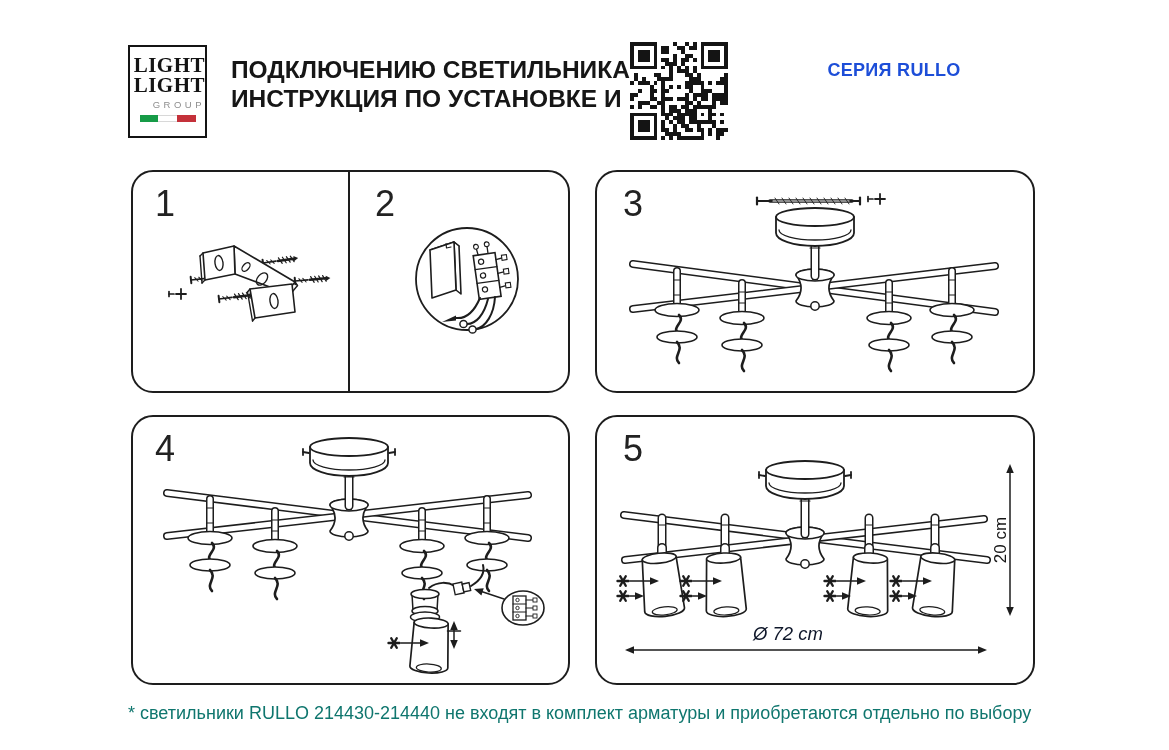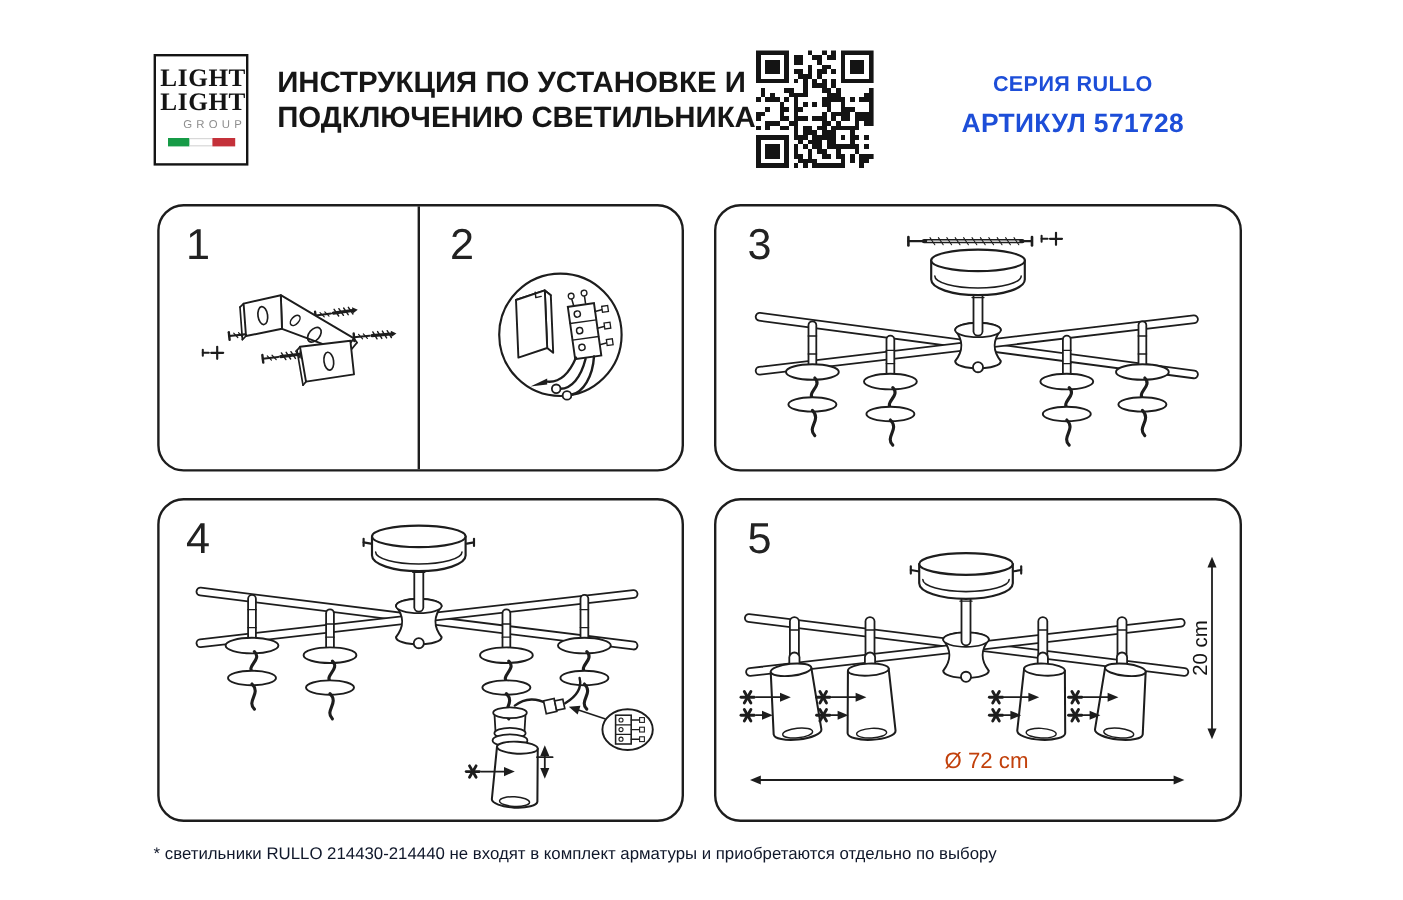--- a/index.html
+++ b/index.html
@@ -34,43 +34,43 @@
   .panel12{left:131px;top:170px;width:439px;height:223px;}
   .p3{left:595px;top:170px;width:440px;height:223px;}
   .p4{left:131px;top:415px;width:439px;height:270px;}
   .p5{left:595px;top:415px;width:440px;height:270px;}
   .divider{position:absolute;left:215px;top:0;width:2px;height:100%;background:var(--ink);}
   .num{position:absolute;font-size:36px;line-height:36px;color:#222;font-weight:400;}
   .draw{position:absolute;left:0;top:0;}
 
   .dim-v{position:absolute;left:374px;top:114px;width:58px;height:18px;text-align:center;
          font-size:17px;transform:rotate(-90deg);color:#141414;}
-  .dim-h{position:absolute;left:156px;top:206px;width:104px;text-align:right;font-size:18.5px;color:#c2410c;}
-
-  .foot{left:128px;top:703px;width:960px;font-size:14px;color:#0f172a;}
+  .dim-h{position:absolute;left:156px;top:206px;width:104px;text-align:left;font-size:18.5px;color:#0f172a;font-style:italic;}
+
+  .foot{left:128px;top:703px;width:960px;font-size:18px;color:#0f766e;}
 </style>
 </head>
 <body>
 
 <div class="page">
 
   <div class="abs logo">
     <div class="logo-l1">LIGHT</div>
     <div class="logo-l2">LIGHT</div>
     <div class="logo-l3">GROUP</div>
     <div class="flag">
         <span class="fg"></span>
         <span class="fw"></span>
         <span class="fr"></span>
       </div>
   </div>
 
   <div class="abs title">
+    <div>ПОДКЛЮЧЕНИЮ СВЕТИЛЬНИКА</div>
     <div>ИНСТРУКЦИЯ ПО УСТАНОВКЕ И</div>
-    <div>ПОДКЛЮЧЕНИЮ СВЕТИЛЬНИКА</div>
   </div>
 
   <div class="abs qr">
     <svg id="qr-svg" viewBox="0 0 25 25" shape-rendering="crispEdges">
         <rect x="0" y="0" width="1" height="1" fill="#141414"></rect>
         <rect x="1" y="0" width="1" height="1" fill="#141414"></rect>
         <rect x="2" y="0" width="1" height="1" fill="#141414"></rect>
         <rect x="3" y="0" width="1" height="1" fill="#141414"></rect>
         <rect x="4" y="0" width="1" height="1" fill="#141414"></rect>
         <rect x="5" y="0" width="1" height="1" fill="#141414"></rect>
@@ -381,21 +381,20 @@
         <rect x="15" y="24" width="1" height="1" fill="#141414"></rect>
         <rect x="16" y="24" width="1" height="1" fill="#141414"></rect>
         <rect x="17" y="24" width="1" height="1" fill="#141414"></rect>
         <rect x="18" y="24" width="1" height="1" fill="#141414"></rect>
         <rect x="22" y="24" width="1" height="1" fill="#141414"></rect>
       </svg>
   </div>
 
   <div class="abs prod">
     <div class="series">СЕРИЯ RULLO</div>
-    <div class="article">АРТИКУЛ 571728</div>
   </div>
 
   <section class="panel panel12">
     <svg id="d1" class="draw" width="215" height="219" viewBox="0 0 215 219">
         <line x1="43" y1="122" x2="53" y2="122" stroke="#1d1d1d" stroke-width="1.8" stroke-linecap="round"></line>
         <line x1="48" y1="117" x2="48" y2="127" stroke="#1d1d1d" stroke-width="1.8" stroke-linecap="round"></line>
         <line x1="36" y1="122" x2="41" y2="122" stroke="#1d1d1d" stroke-width="1.7" stroke-linecap="round"></line>
         <line x1="36" y1="119.5" x2="36" y2="124.5" stroke="#1d1d1d" stroke-width="1.7" stroke-linecap="round"></line>
         <g transform="translate(130 91) rotate(-8)" stroke="#1d1d1d" stroke-linecap="round" fill="none">
           <line x1="0" y1="-3.2" x2="0" y2="3.2" stroke-width="2"></line>

